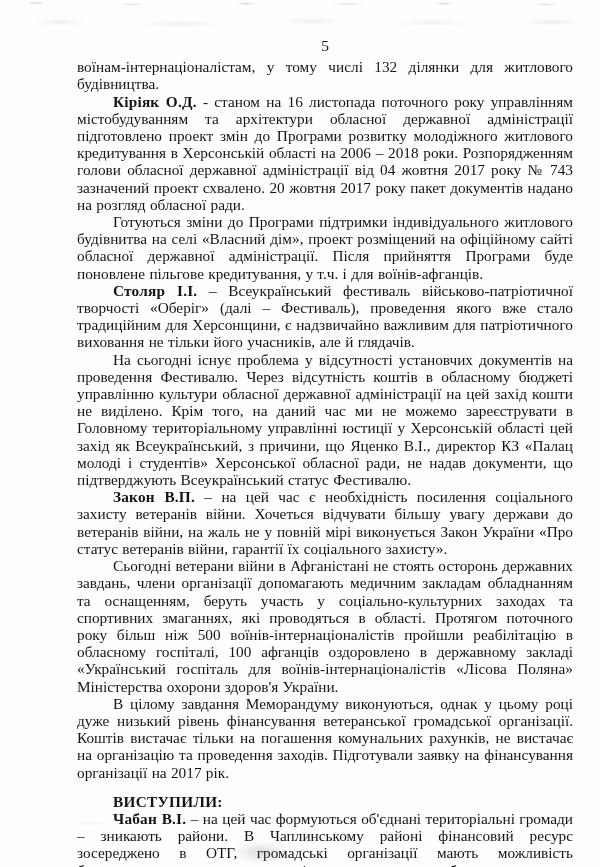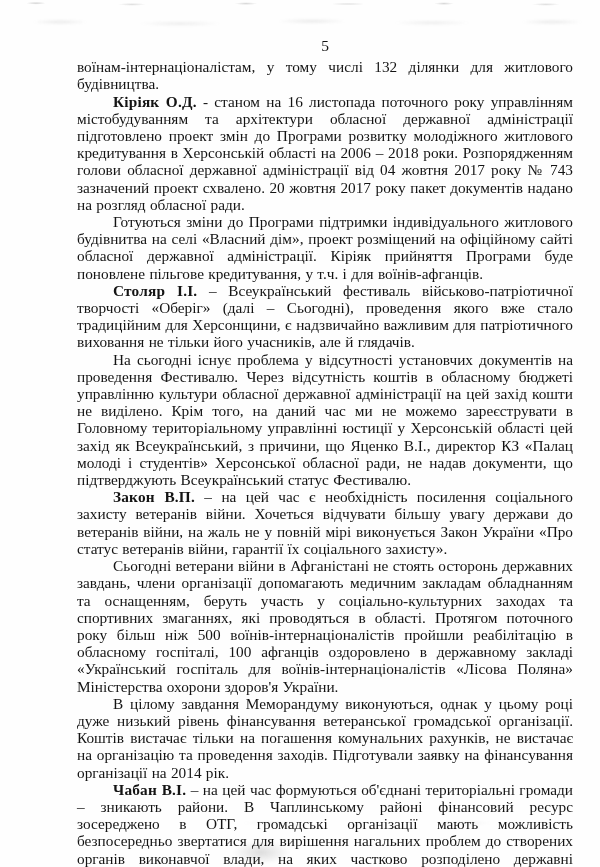--- a/index.html
+++ b/index.html
@@ -106,32 +106,33 @@
   <div class="scan-noise noise-top-band2"></div>
 
   <div class="text-block">
 
     <div class="page-number">5</div>
 
     <p class="para no-indent"><span>воїнам-інтернаціоналістам, у тому числі 132 ділянки для житлового будівництва.</span></p>
 
     <p class="para"><b class="speaker">Кіріяк О.Д.</b><span> - станом на 16 листопада поточного року управлінням містобудуванням та архітектури обласної державної адміністрації підготовлено проект змін до Програми розвитку молодіжного житлового кредитування в Херсонській області на 2006 – 2018 роки. Розпорядженням голови обласної державної адміністрації від 04 жовтня 2017 року № 743 зазначений проект схвалено. 20 жовтня 2017 року пакет документів надано на розгляд обласної ради.</span></p>
 
-    <p class="para"><span>Готуються зміни до Програми підтримки індивідуального житлового будівнитва на селі «Власний дім», проект розміщений на офіційному сайті обласної державної адміністрації. Кіріяк прийняття Програми буде поновлене пільгове кредитування, у т.ч. і для воїнів-афганців.</span></p>
+    <p class="para"><span>Готуються зміни до Програми підтримки індивідуального житлового будівнитва на селі «Власний дім», проект розміщений на офіційному сайті обласної державної адміністрації. Після прийняття Програми буде поновлене пільгове кредитування, у т.ч. і для воїнів-афганців.</span></p>
 
-    <p class="para"><b class="speaker">Столяр І.І.</b><span> – Всеукраїнський фестиваль військово-патріотичної творчості «Оберіг» (далі – Сьогодні), проведення якого вже стало традиційним для Херсонщини, є надзвичайно важливим для патріотичного виховання не тільки його учасників, але й глядачів.</span></p>
+    <p class="para"><b class="speaker">Столяр І.І.</b><span> – Всеукраїнський фестиваль військово-патріотичної творчості «Оберіг» (далі – Фестиваль), проведення якого вже стало традиційним для Херсонщини, є надзвичайно важливим для патріотичного виховання не тільки його учасників, але й глядачів.</span></p>
 
     <p class="para"><span>На сьогодні існує проблема у відсутності установчих документів на проведення Фестивалю. Через відсутність коштів в обласному бюджеті управлінню культури обласної державної адміністрації на цей захід кошти не виділено. Крім того, на даний час ми не можемо зареєструвати в Головному територіальному управлінні юстиції у Херсонській області цей захід як Всеукраїнський, з причини, що Яценко В.І., директор КЗ «Палац молоді і студентів» Херсонської обласної ради, не надав документи, що підтверджують Всеукраїнський статус Фестивалю.</span></p>
 
     <p class="para"><b class="speaker">Закон В.П.</b><span> – на цей час є необхідність посилення соціального захисту ветеранів війни. Хочеться відчувати більшу увагу держави до ветеранів війни, на жаль не у повній мірі виконується Закон України «Про статус ветеранів війни, гарантії їх соціального захисту».</span></p>
 
     <p class="para"><span>Сьогодні ветерани війни в Афганістані не стоять осторонь державних завдань, члени організації допомагають медичним закладам обладнанням та оснащенням, беруть участь у соціально-культурних заходах та спортивних змаганнях, які проводяться в області. Протягом поточного року більш ніж 500 воїнів-інтернаціоналістів пройшли реабілітацію в обласному госпіталі, 100 афганців оздоровлено в державному закладі «Український госпіталь для воїнів-інтернаціоналістів «Лісова Поляна» Міністерства охорони здоров'я України.</span></p>
 
-    <p class="para"><span>В цілому завдання Меморандуму виконуються, однак у цьому році дуже низький рівень фінансування ветеранської громадської організації. Коштів вистачає тільки на погашення комунальних рахунків, не вистачає на організацію та проведення заходів. Підготували заявку на фінансування організації на 2014 рік.</span></p>
+    <p class="para"><span>В цілому завдання Меморандуму виконуються, однак у цьому році дуже низький рівень фінансування ветеранської громадської організації. Коштів вистачає тільки на погашення комунальних рахунків, не вистачає на організацію та проведення заходів. Підготували заявку на фінансування організації на 2017 рік.</span></p>
 
+    <p class="heading">ВИСТУПИЛИ:</p>
 
     <p class="para"><b class="speaker">Чабан В.І.</b><span> – на цей час формуються об'єднані територіальні громади – зникають райони. В Чаплинському районі фінансовий ресурс зосереджено в ОТГ, громадські організації мають можливість безпосередньо звертатися для вирішення нагальних проблем до створених органів виконавчої влади, на яких частково розподілено державні повноваження. Можливо треба укласти аналогічні меморандуми з головами ОТГ на місцях.</span></p>
 
   </div>
 
   <div class="scan-noise noise-bottom-band"></div>
   <div class="scan-noise noise-bottom-smudge"></div>
 
 </div>
 

